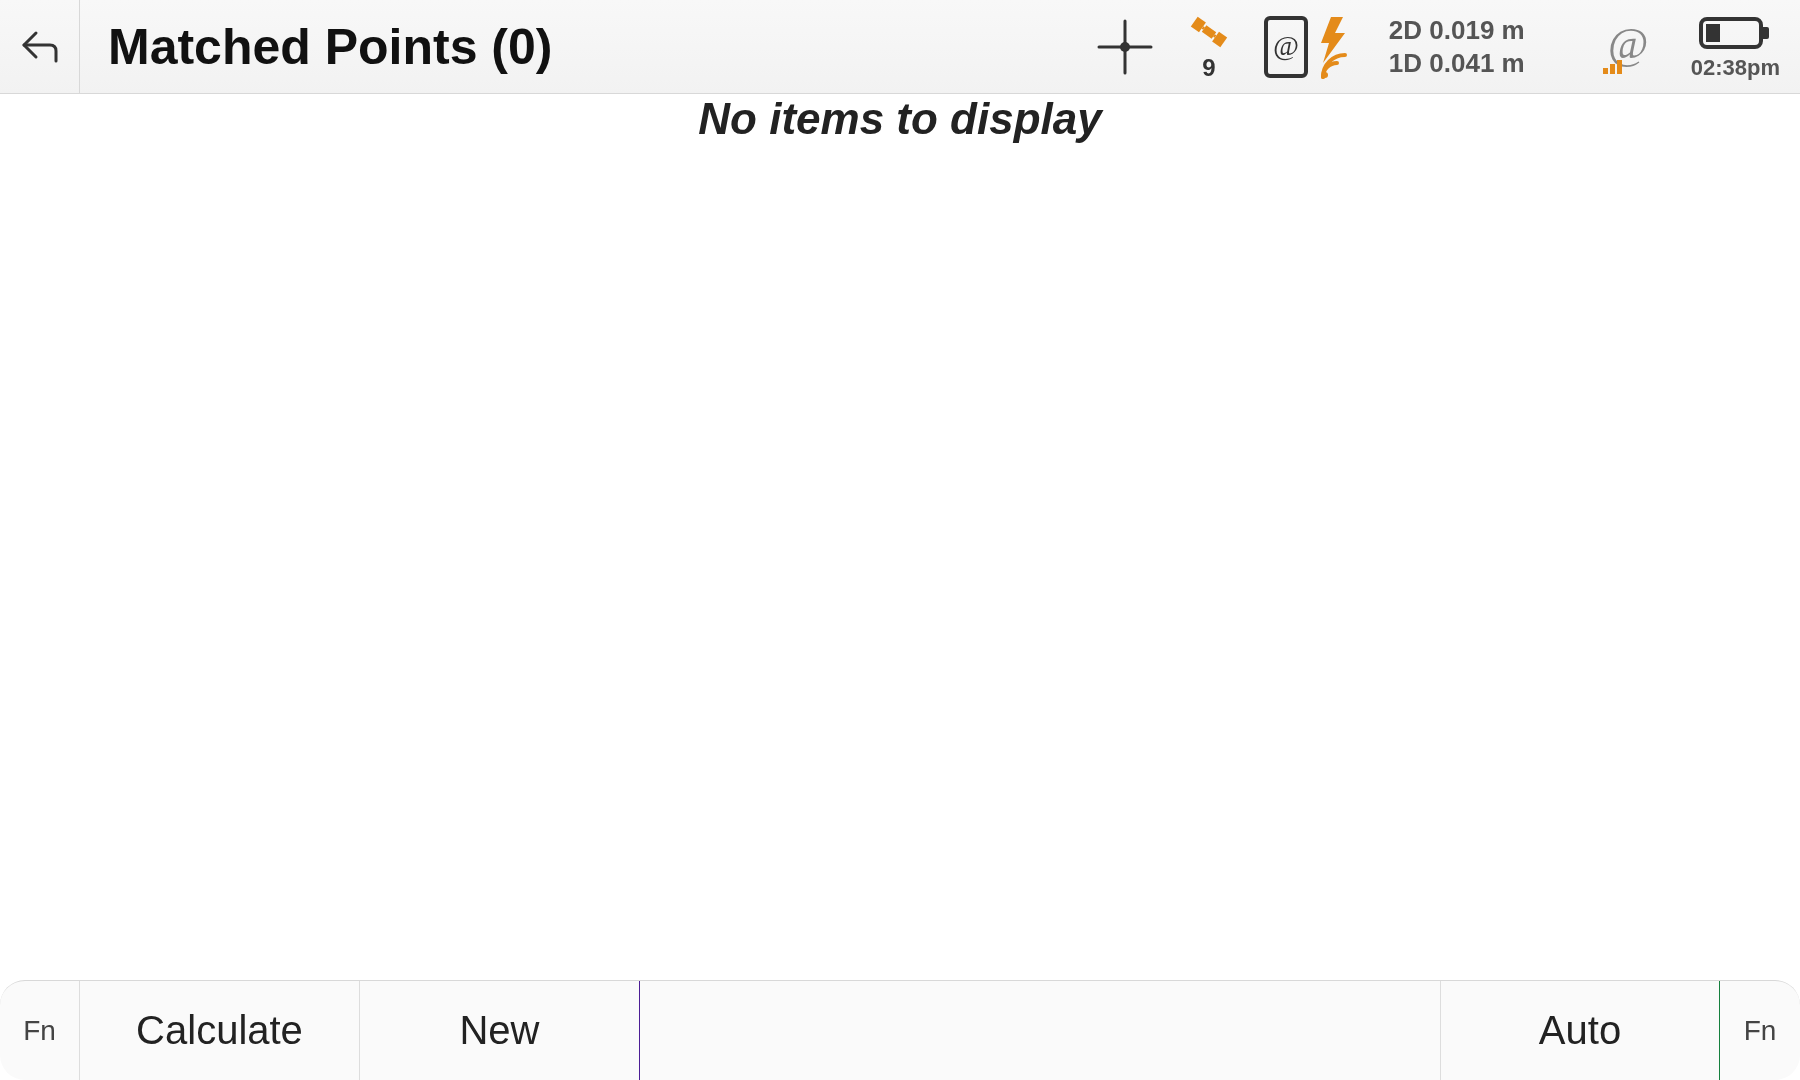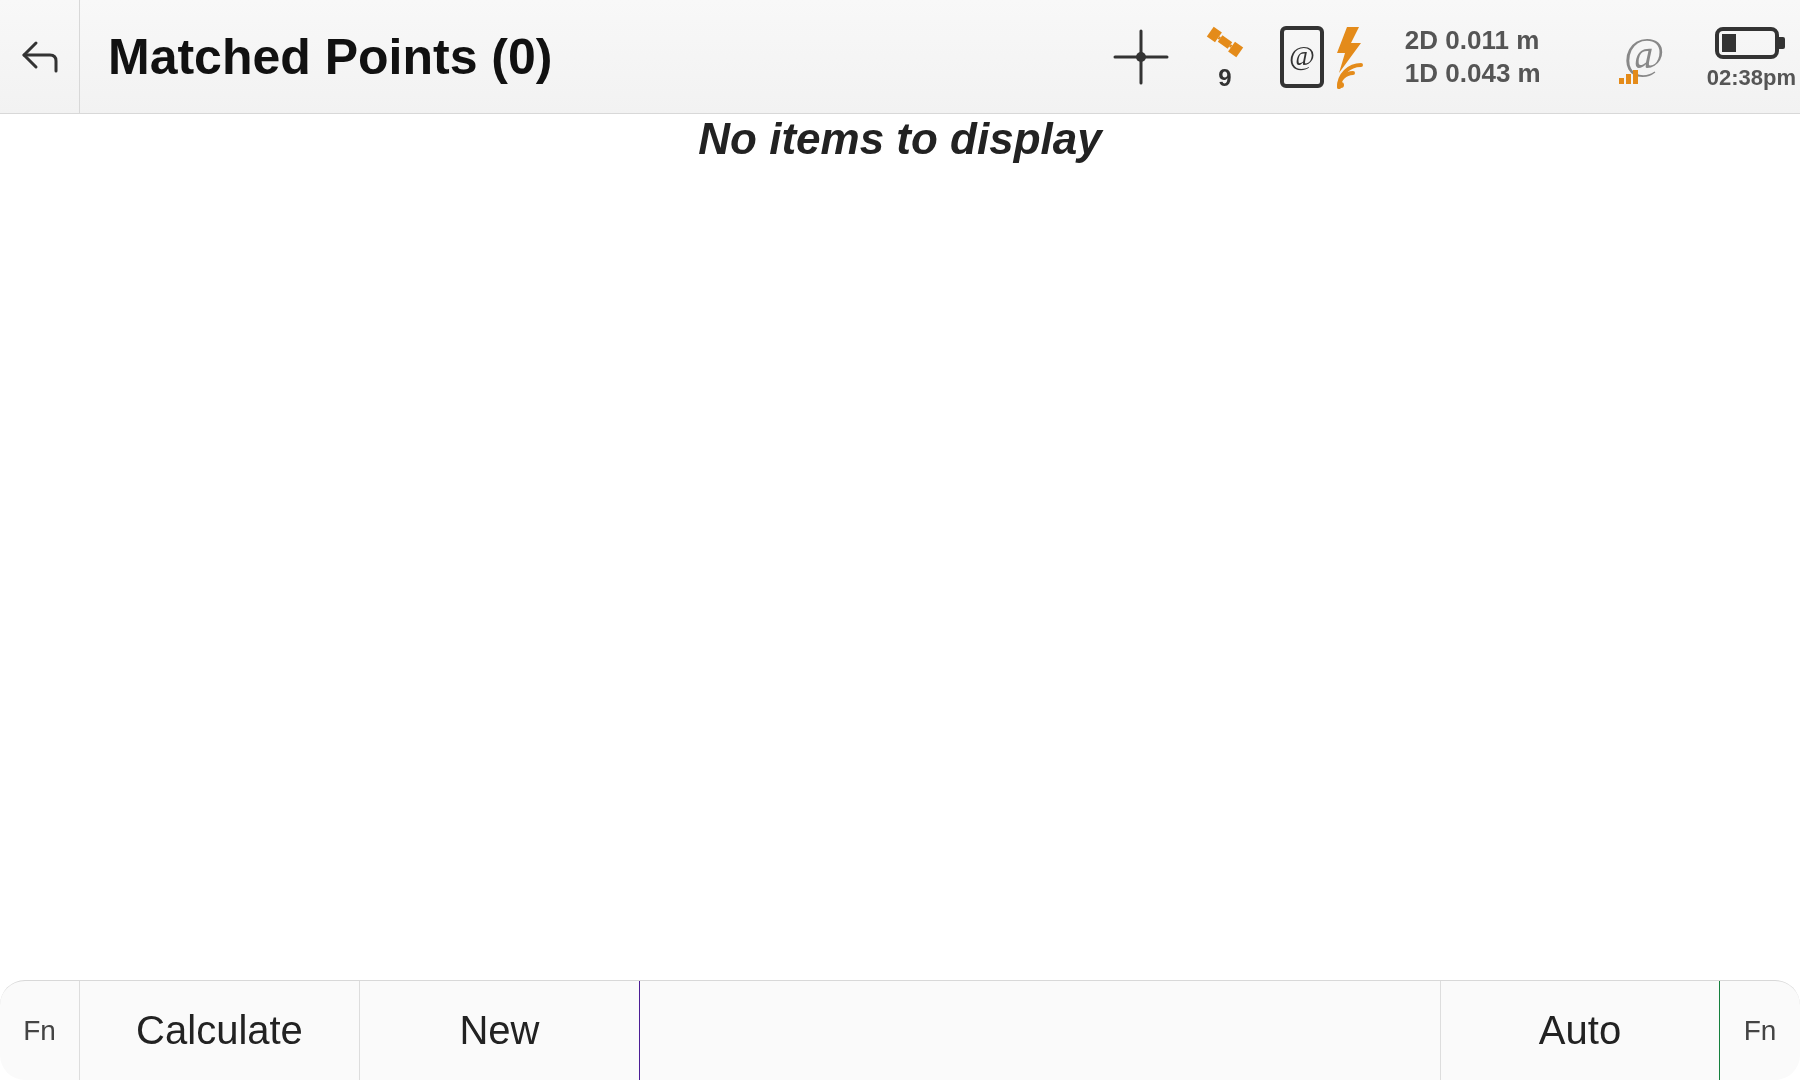--- a/index.html
+++ b/index.html
@@ -1,25 +1,25 @@
 <!DOCTYPE html>
 <html><head>
 <meta charset="utf-8">
 <style>
   * { box-sizing: border-box; margin: 0; padding: 0; }
   html, body { width: 1800px; height: 1080px; font-family: "Segoe UI", Arial, sans-serif; background:#fff; color:#222; }
   body { display:flex; flex-direction:column; }
 
   
   .header {
-    height: 114px;
+    height: 94px;
     background: linear-gradient(#f8f8f8,#f2f2f2);
     border-bottom: 1px solid #d8d8d8;
     display:flex; align-items:center;
-    padding: 0 0 0 0;
+    padding: 0 16px 0 0;
   }
   .back-btn {
     width: 80px; height: 100%;
     display:flex; align-items:center; justify-content:center;
     border-right:1px solid #d8d8d8;
     cursor:pointer;
   }
   .title {
     font-size: 50px;
     font-weight: 700;
@@ -117,22 +117,22 @@
       </svg>
       <svg width="40" height="64" viewBox="0 0 40 64">
         <polygon points="14,2 4,28 12,28 6,48 28,18 18,18 26,2" fill="#e48b1a"></polygon>
         <path d="M6 62 A22 22 0 0 1 28 40" fill="none" stroke="#e48b1a" stroke-width="4" stroke-linecap="round"></path>
         <path d="M6 62 A14 14 0 0 1 20 48" fill="none" stroke="#e48b1a" stroke-width="4" stroke-linecap="round"></path>
         <circle cx="8" cy="60" r="3" fill="#e48b1a"></circle>
       </svg>
     </div>
 
     <div class="accuracy-box">
-      <span>2D 0.011 m</span>
-      <span>1D 0.043 m</span>
+      <span>2D 0.019 m</span>
+      <span>1D 0.041 m</span>
     </div>
 
     <div class="status-item" style="margin-left:40px;">
       <svg width="62" height="62" viewBox="0 0 62 62">
         <text x="31" y="42" font-size="44" font-style="italic" font-family="Georgia,serif" text-anchor="middle" fill="#888">@</text>
         <rect x="6" y="52" width="5" height="6" fill="#e48b1a"></rect>
         <rect x="13" y="48" width="5" height="10" fill="#e48b1a"></rect>
         <rect x="20" y="44" width="5" height="14" fill="#e48b1a"></rect>
       </svg>
     </div>

